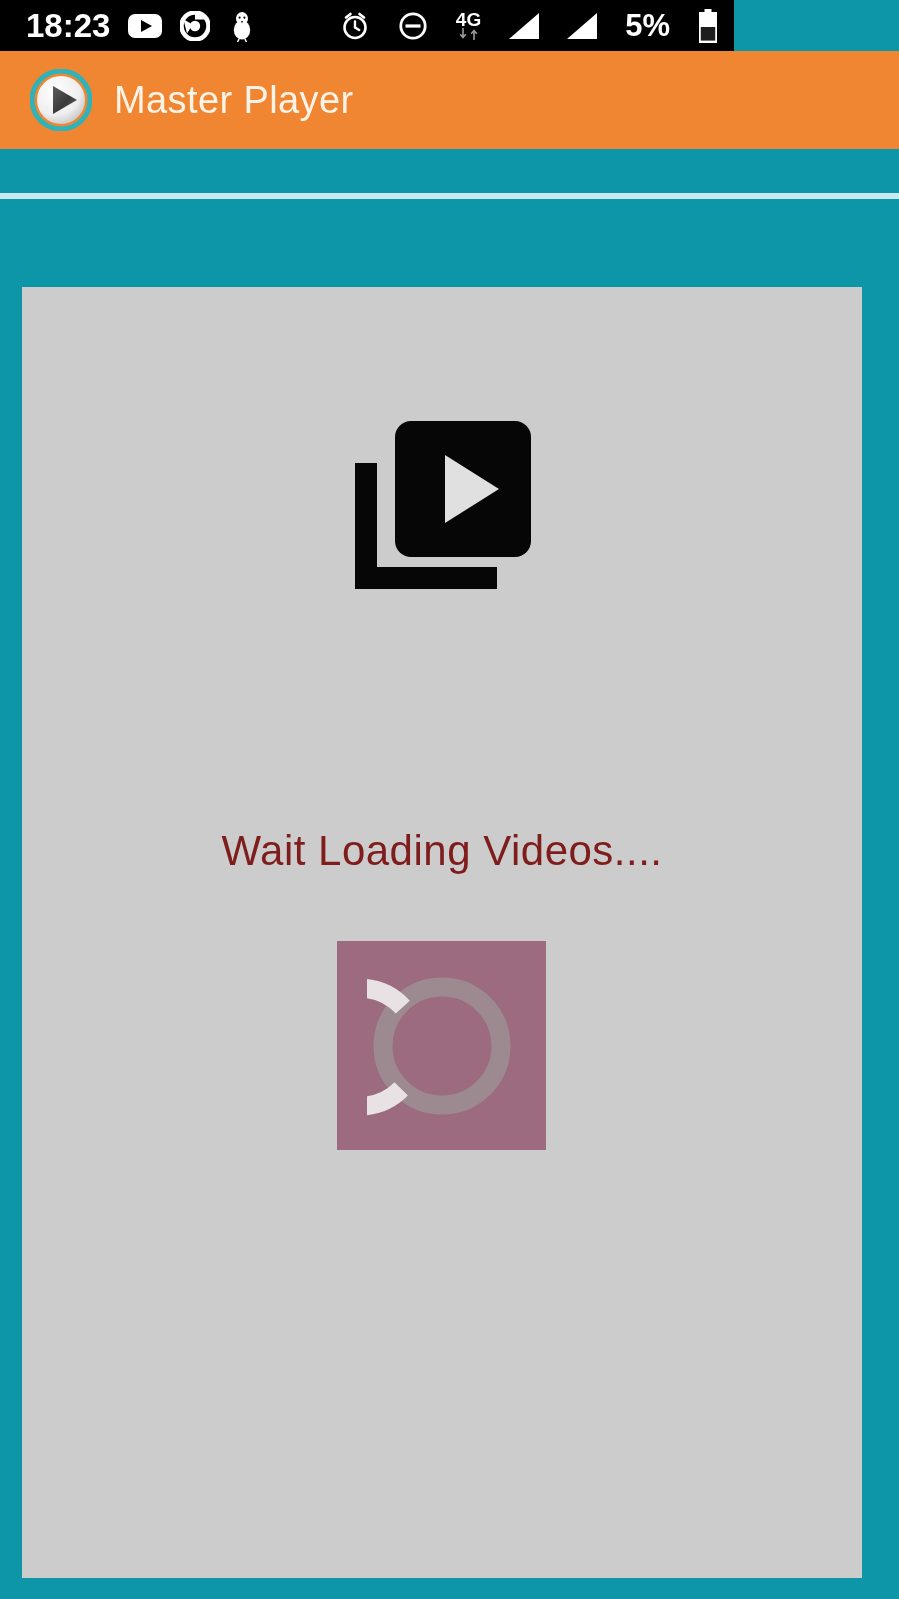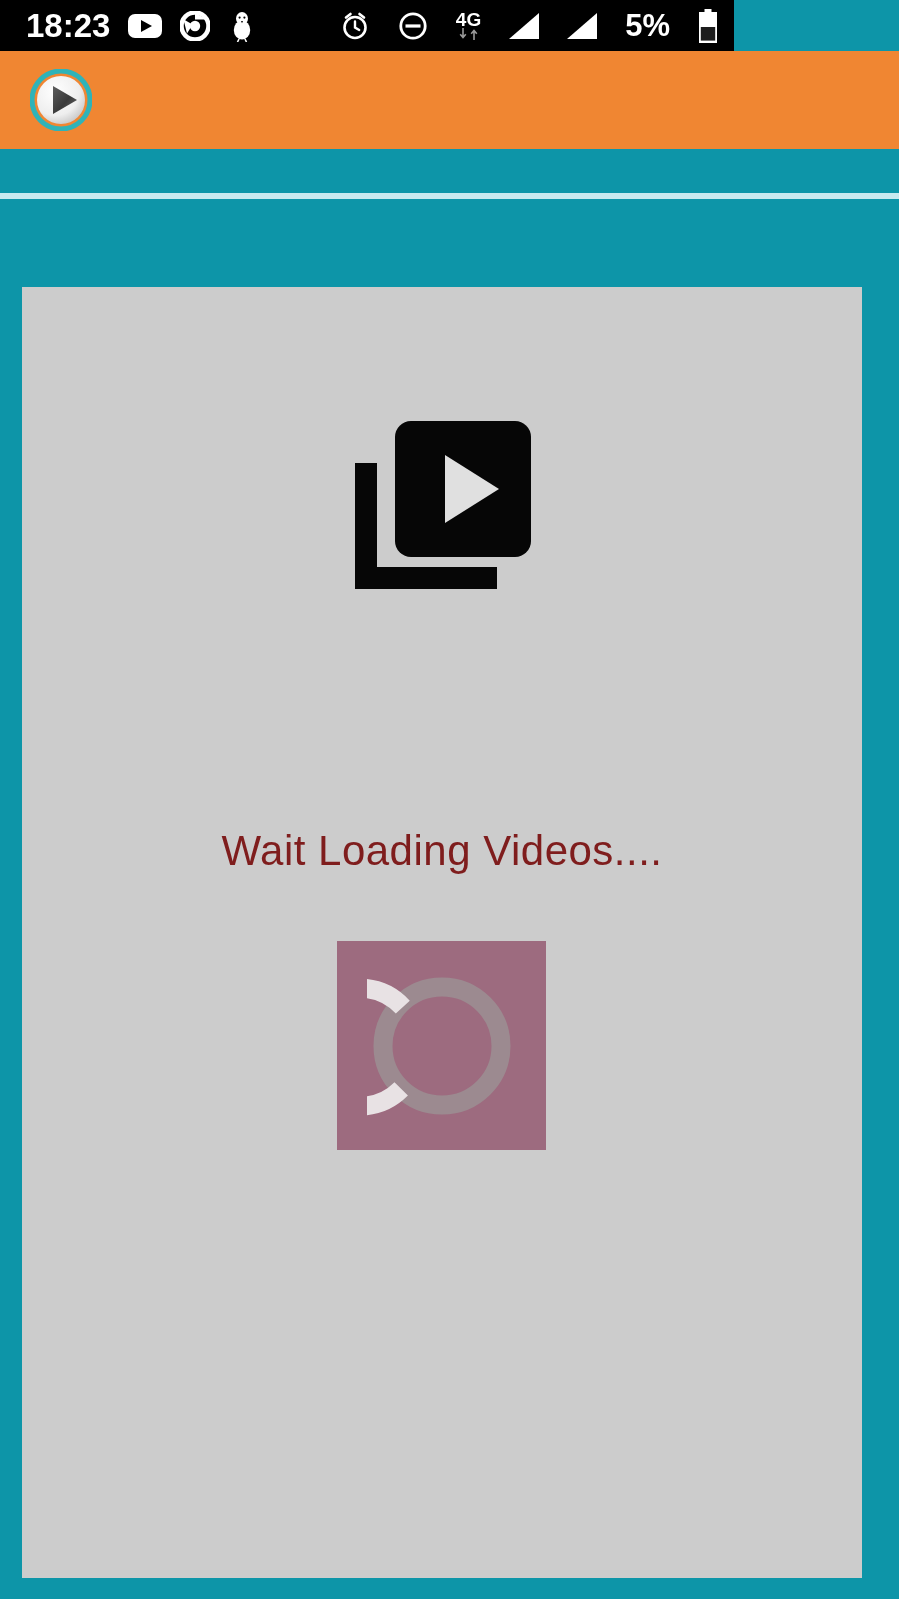--- a/index.html
+++ b/index.html
@@ -161,20 +161,21 @@
             <stop offset="0%" stop-color="#ffffff"></stop>
             <stop offset="70%" stop-color="#eeeeee"></stop>
             <stop offset="100%" stop-color="#c9c9c9"></stop>
           </radialGradient>
         </defs>
         <circle cx="31" cy="31" r="29" fill="none" stroke="#2fb3b8" stroke-width="5"></circle>
         <circle cx="31" cy="31" r="24" fill="url(#gDisc)"></circle>
         <path d="M23 17 L47 31 L23 45 Z" fill="url(#gPlay)"></path>
       </svg>
     </div>
+    <div class="apptitle">Master Player</div>
   </div>
 
   <div class="teal-band band-a"></div>
   <div class="divider"></div>
   <div class="teal-band band-b"></div>
 
   <div class="card">
 
     <div class="vid-icon">
       <svg viewBox="0 0 190 180" width="190" height="180">

